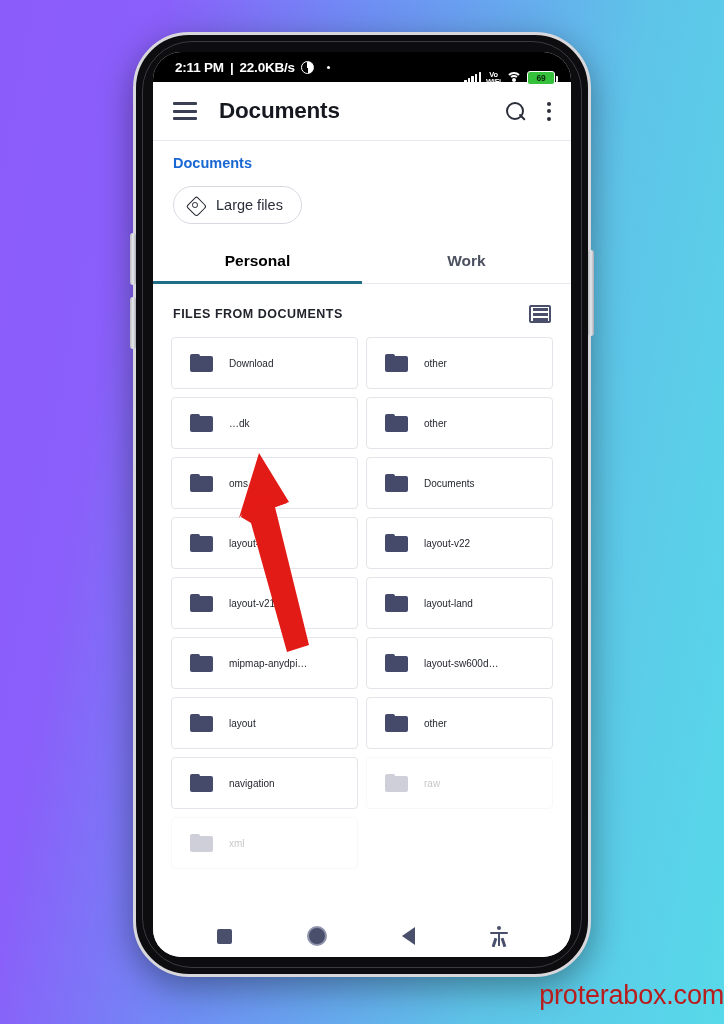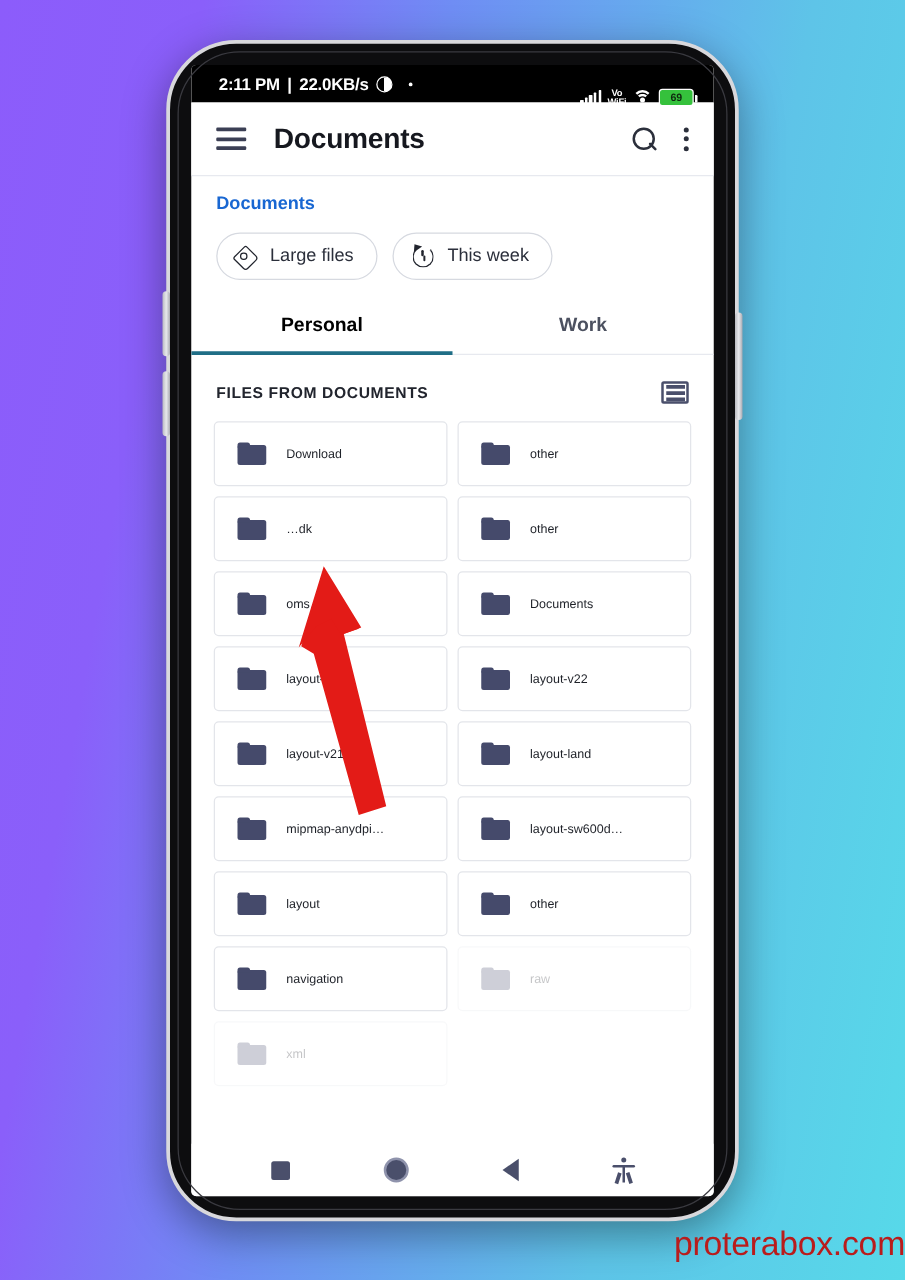--- a/index.html
+++ b/index.html
@@ -48,21 +48,21 @@
   #power-button       { right: -6px; top: 215px; width: 6px; height: 86px; }
 
   
   #screen {
     position: absolute;
     left: 17px;
     top: 17px;
     right: 17px;
     bottom: 17px;
     background: #ffffff;
-    border-radius: 4px;
+    border-radius: 28px;
     overflow: hidden;
   }
 
   
   #status-bar {
     height: 30px;
     background: #000;
     color: #fff;
     display: flex;
     align-items: center;
@@ -402,26 +402,20 @@
     </div>
     <div id="appbar-divider"></div>
 
     <div id="breadcrumb">Documents</div>
 
     <div id="filter-chips">
       <div class="chip">
         <span class="tag-glyph"></span>
         <span class="chip-label">Large files</span>
       </div>
-      <div class="chip">
-        <span class="history-glyph">
-            <span class="history-arrow"></span>
-          </span>
-        <span class="chip-label">This week</span>
-      </div>
     </div>
 
     <div id="tabs">
       <div class="tab active">Personal</div>
       <div class="tab">Work</div>
     </div>
 
     <div id="section-header">
       <div id="section-title">FILES FROM DOCUMENTS</div>
       <div class="listview-glyph">

